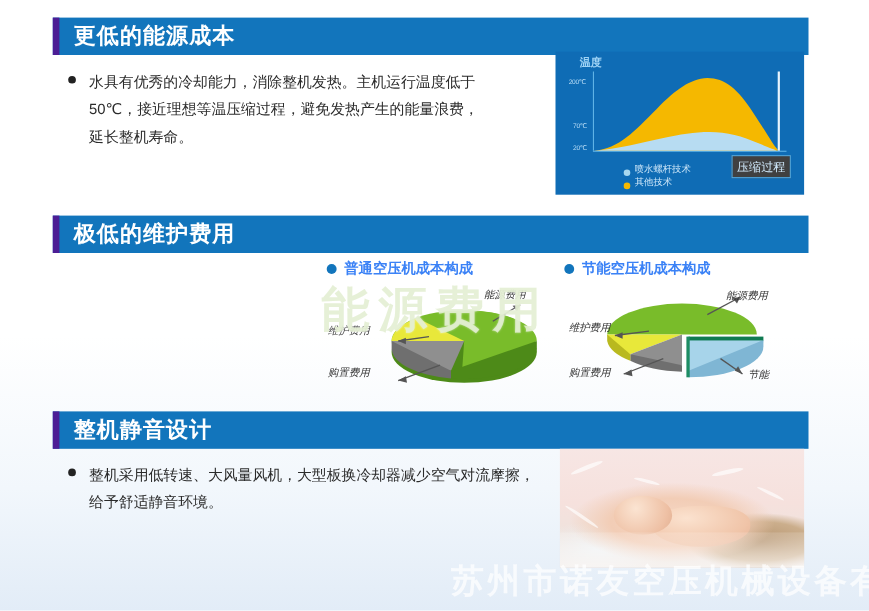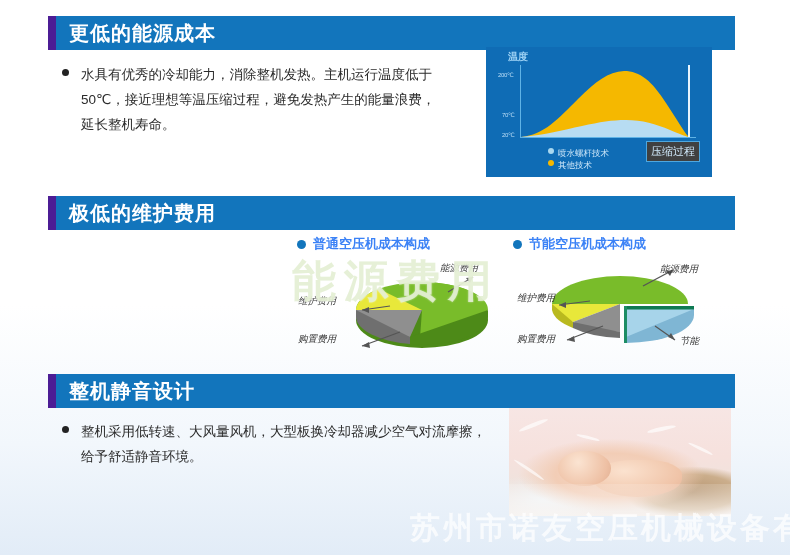--- a/index.html
+++ b/index.html
@@ -8,38 +8,38 @@
     font-family:"Liberation Sans","DejaVu Sans",sans-serif;
     background:linear-gradient(to bottom,#ffffff 0%,#ffffff 55%,#f2f7fc 80%,#e2ecf7 100%);
     position:relative; overflow:hidden;
   }
   .page { position:relative; width:790px; height:555px; }
 
   
   .hdr {
     position:absolute; left:48px; width:687px; height:34px;
     background:#1275bc; display:flex; align-items:center;
-    border-left:8px solid #4c1d95;
+    border-left:6px solid #4c1d95;
   }
   .hdr-text {
     color:#ffffff; font-size:20px; font-weight:bold; letter-spacing:1px;
     padding-left:13px; line-height:1;
   }
 
   
   .bullet { position:absolute; display:flex; }
   .dot {
     width:7px; height:7px; border-radius:50%; background:#222;
     flex:none; margin-top:7px; margin-right:12px;
   }
   .btext { font-size:13.5px; color:#2b2b2b; line-height:25px; }
 
   
   .tchart {
-    position:absolute; left:486px; top:47px; width:226px; height:130px;
+    position:absolute; left:505px; top:47px; width:226px; height:130px;
     background:#0f6cb5; overflow:hidden;
   }
   .tchart .title {
     position:absolute; left:22px; top:3px; color:#9fd3f5;
     font-size:10px; font-weight:bold;
   }
   .tchart .yl {
     position:absolute; color:#bcdff8; font-size:6px; letter-spacing:-.3px;
   }
   .tchart .axisy {
@@ -52,21 +52,21 @@
   }
   .tchart .endline {
     position:absolute; left:202px; top:18px; width:1.5px; height:72px;
     background:#e8f4fd;
   }
   .tchart svg { position:absolute; left:0; top:0; }
   .xbox {
     position:absolute; left:160px; top:94px; color:#cfe8fa; font-size:11px;
     border:1px solid #4ea7df; padding:2px 4px; background:#404040;
   }
-  .leg { position:absolute; left:26px; font-size:8.5px; color:#cfe8fa; display:flex; align-items:flex-start;padding-left:36px; }
+  .leg { position:absolute; left:26px; font-size:8.5px; color:#cfe8fa; display:flex; align-items:flex-end;padding-left:36px; }
   .leg i { width:6px; height:6px; border-radius:50%; display:inline-block; margin-right:4px; }
 
   
   .pietitle { position:absolute; display:flex; align-items:center; }
   .pietitle .bdot { width:9px; height:9px; border-radius:50%; background:#1275bc; margin-right:7px; }
   .pietitle span { font-size:13px; font-weight:bold; color:#3b82f6; }
   .pielbl { position:absolute; font-size:9.5px; color:#333; white-space:nowrap;font-style:italic; }
 
   
   .photo {

